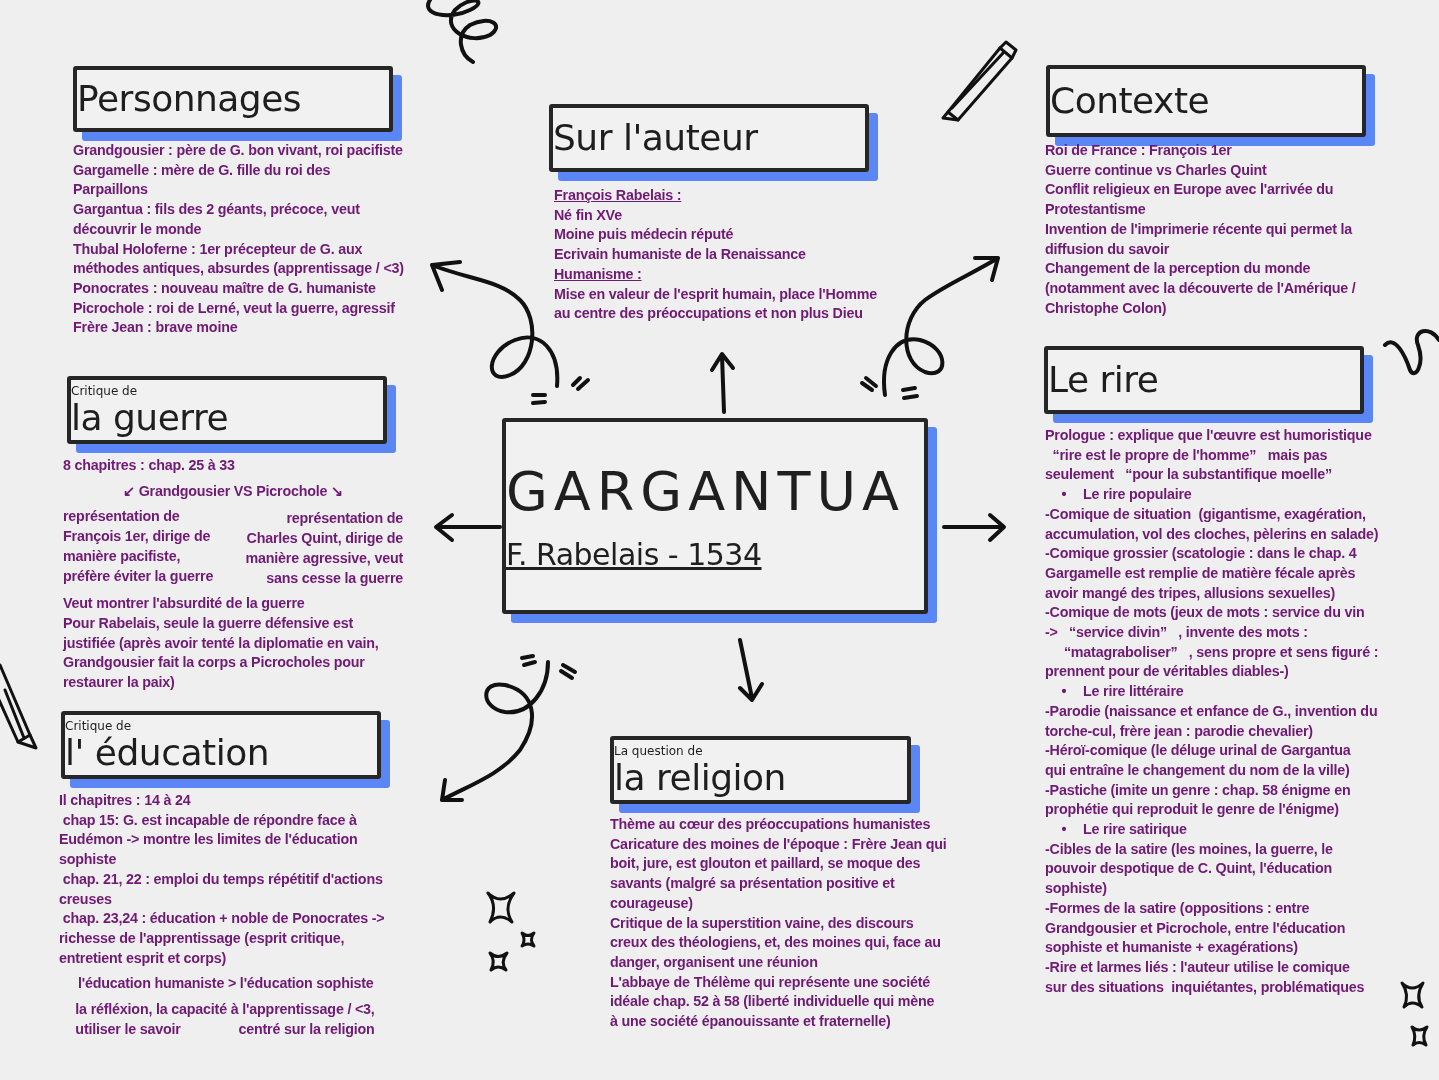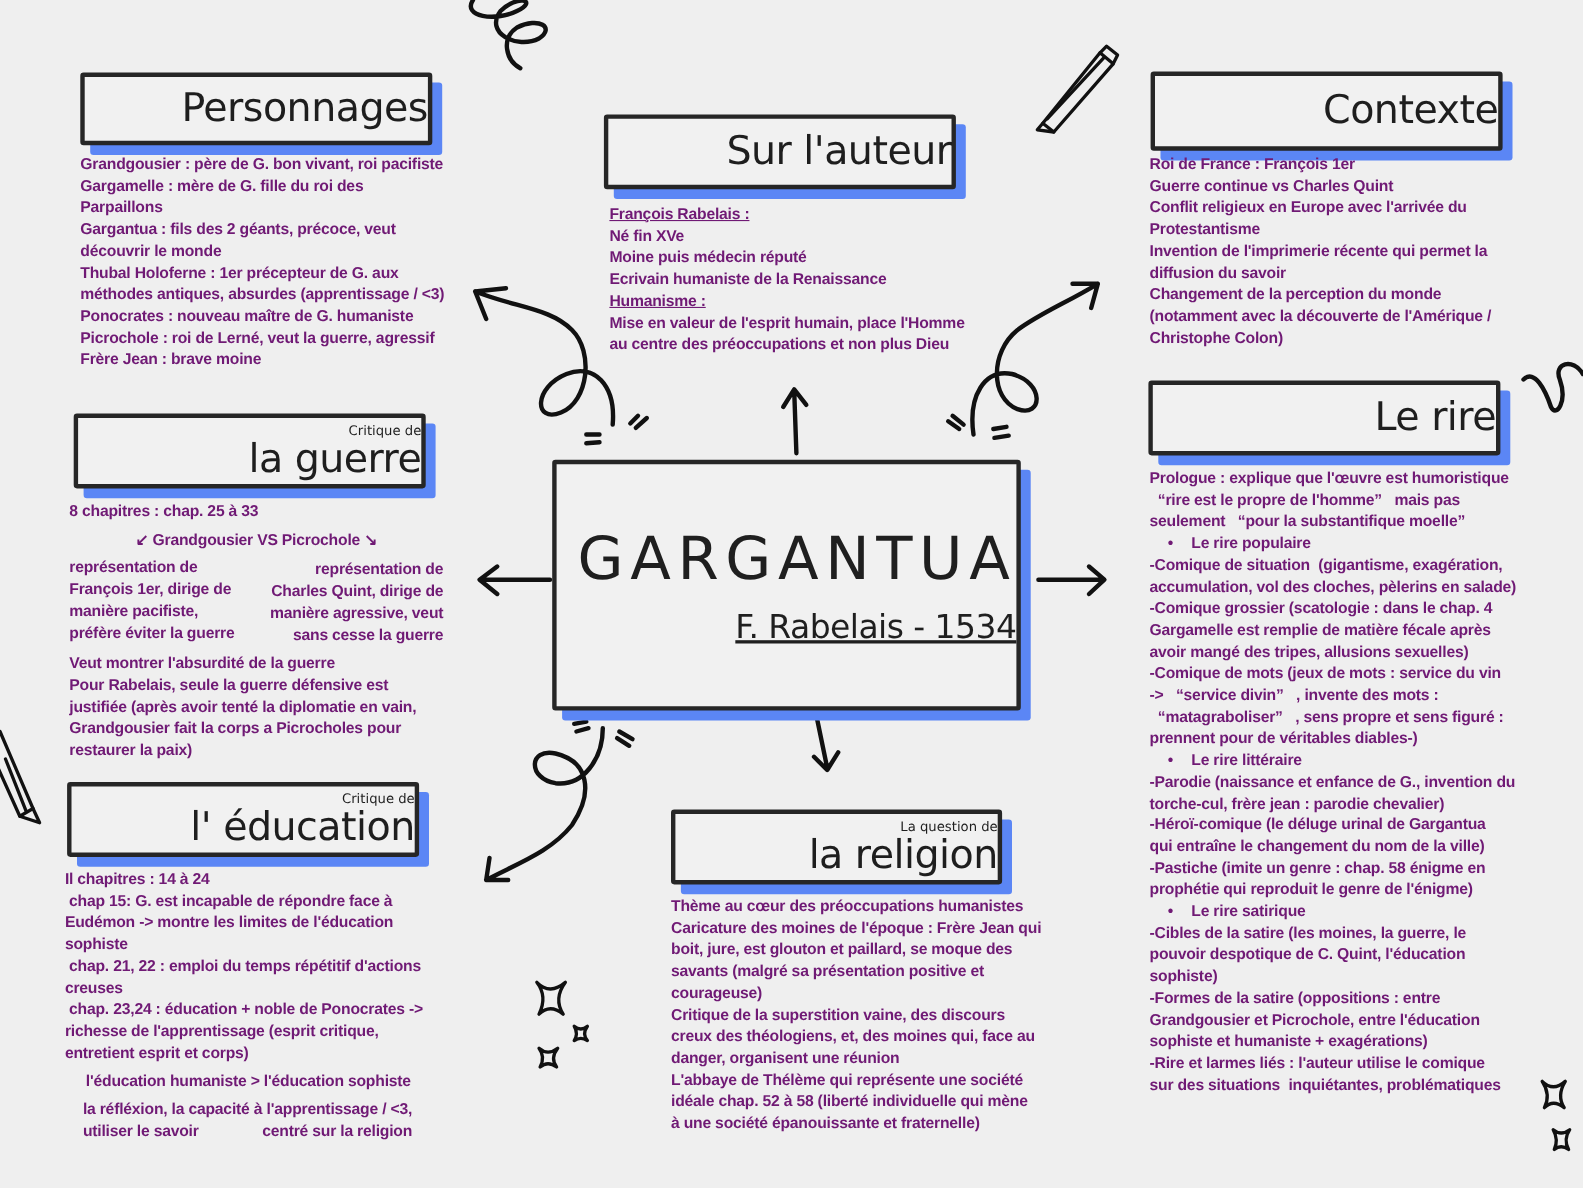--- a/index.html
+++ b/index.html
@@ -6,21 +6,21 @@
   body {
     width:1439px; height:1080px; position:relative; overflow:hidden;
     background:#efefef; color:#1f1f1f;
     font-family:"Liberation Sans", sans-serif;
   }
   .box {
     position:absolute; box-sizing:border-box;
     border:4px solid #262626; background:#f1f1f1;
     box-shadow:9px 9px 0 #5b86f5;
     border-radius:3px;
-    display:flex; flex-direction:column; align-items:flex-end; justify-content:center;
+    display:flex; flex-direction:column; align-items:flex-start; justify-content:center;
     text-align:center;
   }
   .box .title { font-family:"DejaVu Sans", sans-serif; font-size:36px; line-height:1; color:#1e1e1e; letter-spacing:-0.5px; }
   .box .kicker { font-family:"DejaVu Sans", sans-serif; font-size:12px; color:#1e1e1e; margin-bottom:2px; }
   .text {
     position:absolute; font-size:14.3px; line-height:19.7px; color:#701a75;
     letter-spacing:-0.2px; font-weight:600;
   }
   .text div { white-space:nowrap; }
   .u { text-decoration:underline; }
@@ -68,21 +68,21 @@
     <path d="M952 108 L 1004 52"></path>
   </g>
 
   <g stroke-width="3">
     <path d="M0 665 L 30 735 L 18 742 L -10 680"></path>
     <path d="M30 735 L 36 748 L 18 742"></path>
     <path d="M5 690 L 24 738"></path>
   </g>
 </svg>
 
-<div class="box" style="left:502px;top:418px;width:426px;height:228px;">
+<div class="box" style="left:502px;top:418px;width:426px;height:196px;">
   <div class="center-title">GARGANTUA</div>
   <div class="center-sub">F. Rabelais - 1534</div>
 </div>
 
 <div class="box" style="left:73px;top:66px;width:320px;height:66px;">
   <div class="title">Personnages</div>
 </div>
 <div class="text" style="left:73px;top:141px;">
   <div>Grandgousier : père de G. bon vivant, roi pacifiste</div>
   <div>Gargamelle : mère de G. fille du roi des</div>
@@ -207,21 +207,21 @@
   <div style="white-space:pre;">  “rire est le propre de l'homme”   mais pas</div>
   <div style="white-space:pre;">seulement   “pour la substantifique moelle”</div>
   <div class="bullet"><span>Le rire populaire</span></div>
   <div style="white-space:pre;">-Comique de situation  (gigantisme, exagération,</div>
   <div>accumulation, vol des cloches, pèlerins en salade)</div>
   <div>-Comique grossier (scatologie : dans le chap. 4</div>
   <div>Gargamelle est remplie de matière fécale après</div>
   <div>avoir mangé des tripes, allusions sexuelles)</div>
   <div>-Comique de mots (jeux de mots : service du vin</div>
   <div style="white-space:pre;">-&gt;   “service divin”   , invente des mots :</div>
-  <div style="white-space:pre;">  “matagraboliser”   , sens propre et sens figuré :</div>
+  <div style="white-space:pre;text-align:right;">  “matagraboliser”   , sens propre et sens figuré :</div>
   <div>prennent pour de véritables diables-)</div>
   <div class="bullet"><span>Le rire littéraire</span></div>
   <div>-Parodie (naissance et enfance de G., invention du</div>
   <div>torche-cul, frère jean : parodie chevalier)</div>
   <div>-Héroï-comique (le déluge urinal de Gargantua</div>
   <div>qui entraîne le changement du nom de la ville)</div>
   <div>-Pastiche (imite un genre : chap. 58 énigme en</div>
   <div>prophétie qui reproduit le genre de l'énigme)</div>
   <div class="bullet"><span>Le rire satirique</span></div>
   <div>-Cibles de la satire (les moines, la guerre, le</div>

